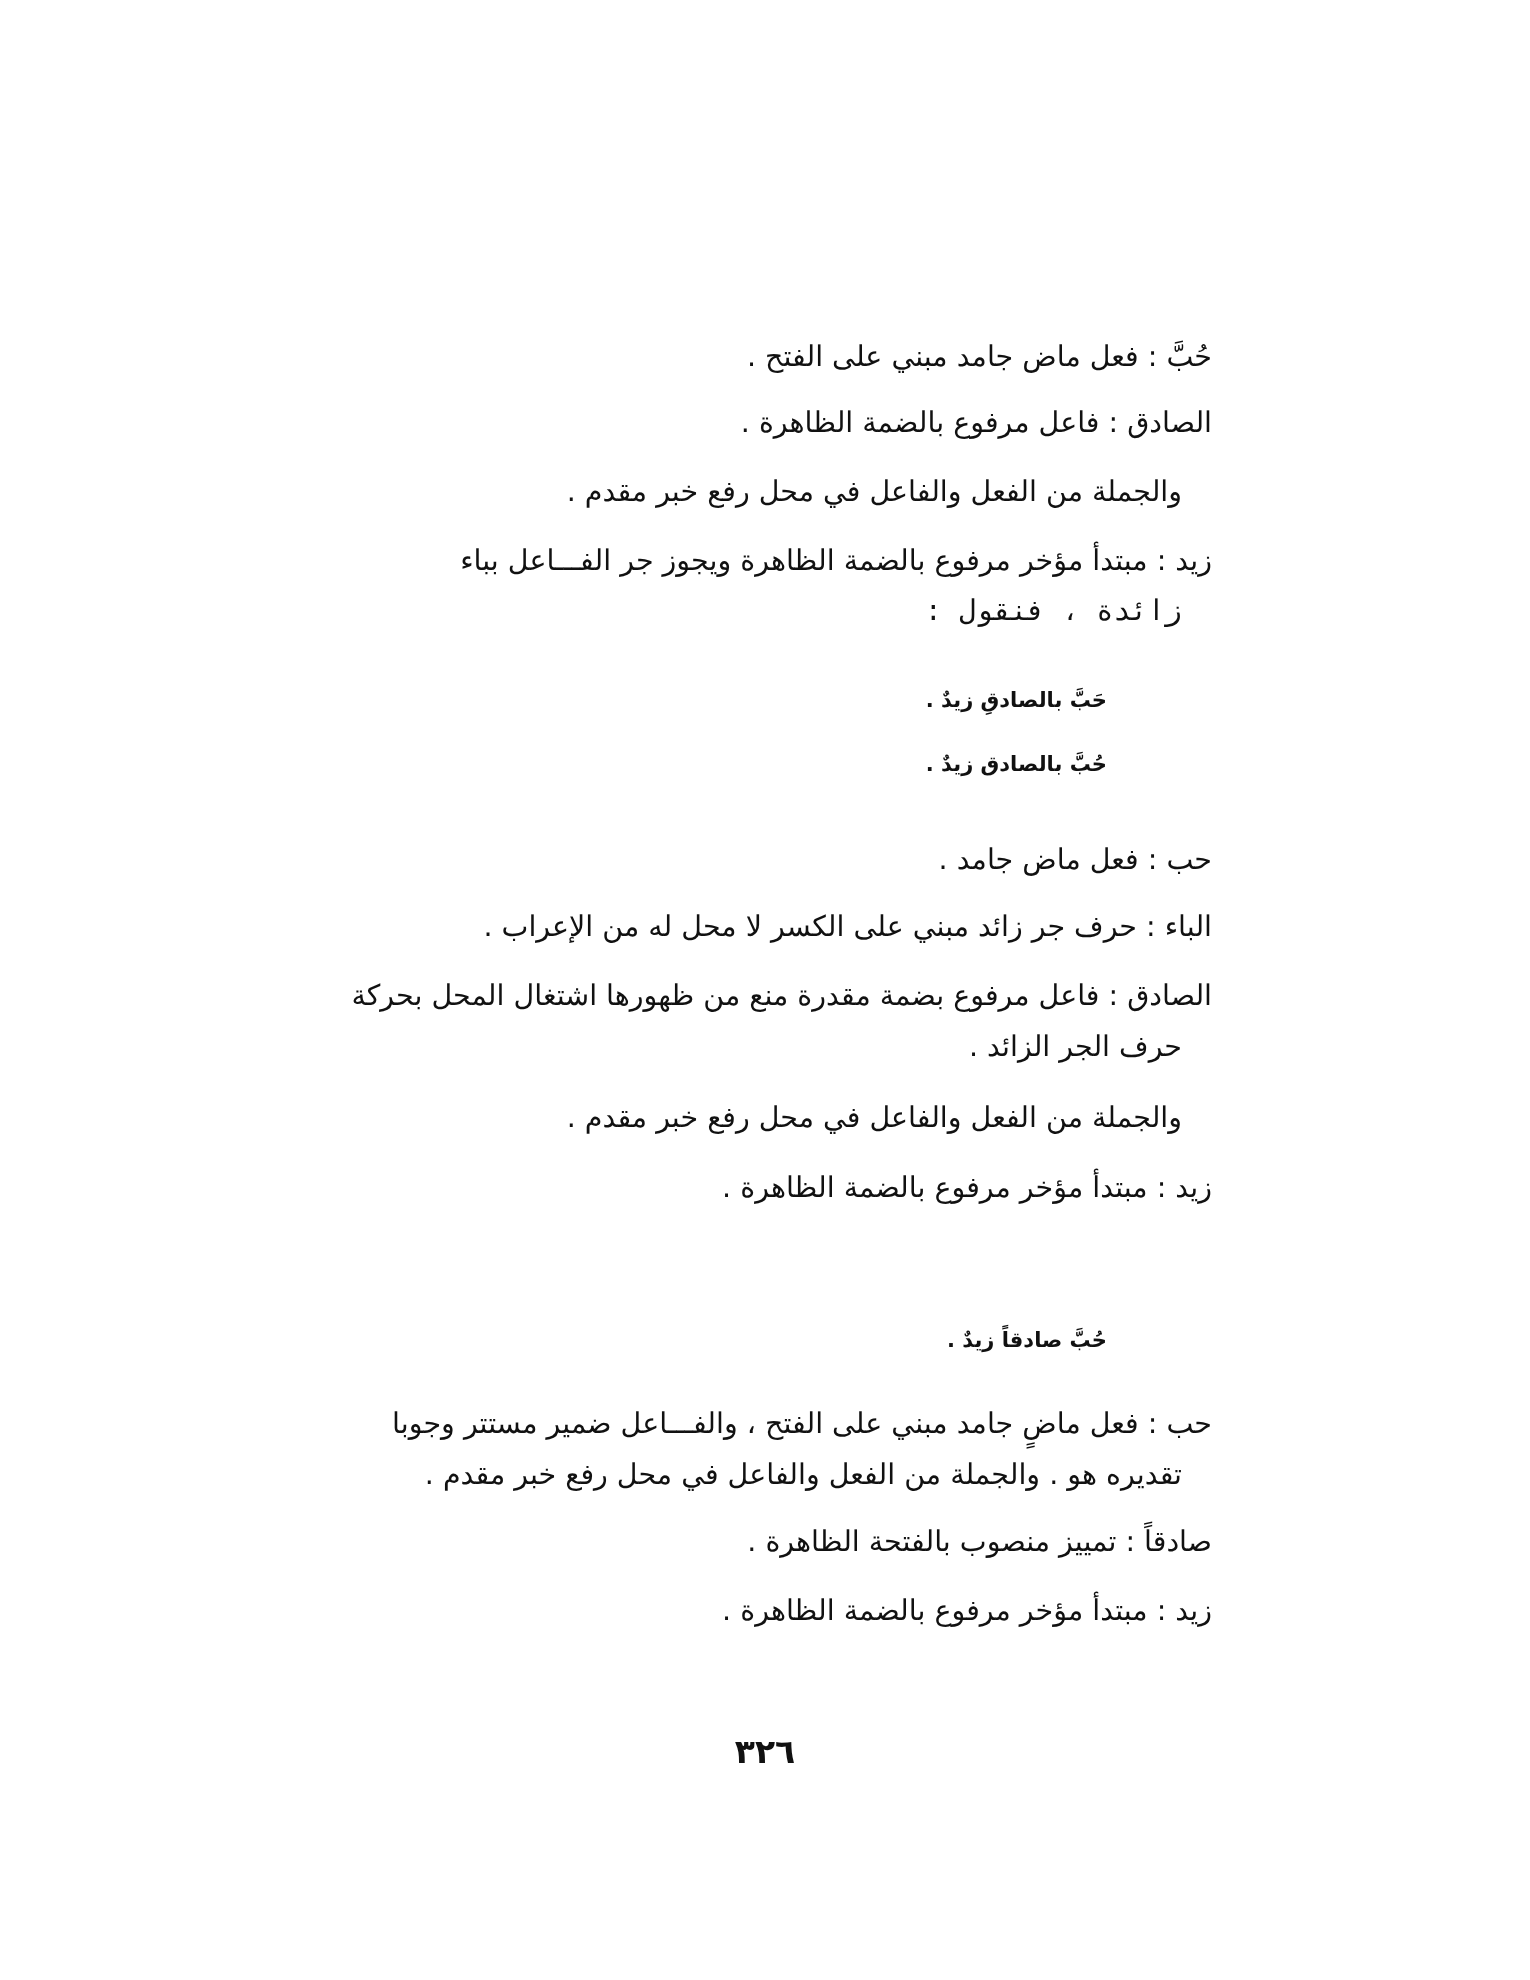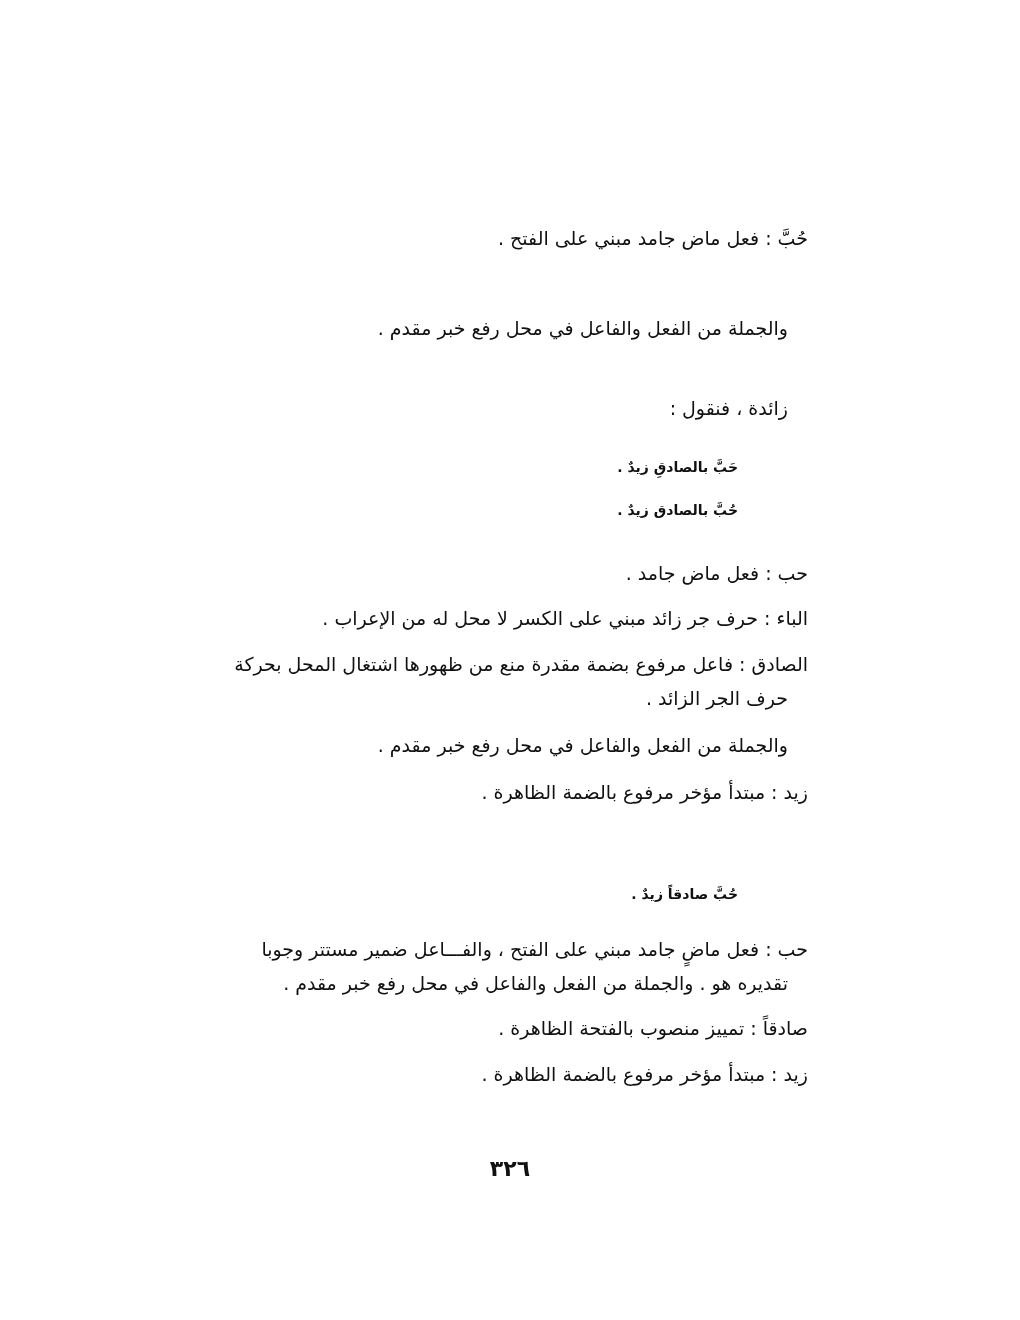--- a/index.html
+++ b/index.html
@@ -8,22 +8,24 @@
   .page { position:absolute; left:0; top:0; width:1020px; height:1000px; }
   .line { position:absolute; direction:rtl; white-space:nowrap; font-size:19px; line-height:24px; }
   .bold { font-weight:bold; font-size:14px; }
   .pnum { position:absolute; left:0; width:1020px; text-align:center; top:1128px; font-size:22px; font-weight:bold; direction:rtl;margin-top:28px; }
 </style>
 </head>
 <body>
 
 <div class="page">
   <div class="line" style="right:212px; top:226px;">حُبَّ : فعل ماض جامد مبني على الفتح .</div>
+  <div class="line" style="right:212px; top:270px;">الصادق : فاعل مرفوع بالضمة الظاهرة .</div>
   <div class="line" style="right:232px; top:316px;">والجملة من الفعل والفاعل في محل رفع خبر مقدم .</div>
-  <div class="line" style="right:232px; top:396px;">زائدة ، فنقول :</div>
+  <div class="line" style="right:212px; top:362px;">زيد : مبتدأ مؤخر مرفوع بالضمة الظاهرة  ويجوز  جر  الفـــاعل بباء</div>
+  <div class="line" style="right:232px; top:396px;font-family:Liberation Mono, monospace;">زائدة ، فنقول :</div>
   <div class="line bold" style="right:282px; top:455px;">حَبَّ بالصادقِ زيدٌ .</div>
   <div class="line bold" style="right:282px; top:498px;">حُبَّ بالصادق زيدٌ .</div>
   <div class="line" style="right:212px; top:561px;">حب : فعل ماض جامد .</div>
   <div class="line" style="right:212px; top:652px;">الصادق : فاعل مرفوع بضمة مقدرة منع من ظهورها اشتغال المحل بحركة</div>
   <div class="line" style="right:212px; top:606px;">الباء : حرف جر زائد مبني على الكسر لا محل له من الإعراب .</div>
   <div class="line" style="right:232px; top:686px;">حرف الجر الزائد .</div>
   <div class="line" style="right:232px; top:733px;">والجملة من الفعل والفاعل في محل رفع خبر مقدم .</div>
   <div class="line" style="right:212px; top:780px;">زيد : مبتدأ مؤخر مرفوع بالضمة الظاهرة .</div>
   <div class="line bold" style="right:282px; top:882px;">حُبَّ صادقاً زيدٌ .</div>
   <div class="line" style="right:212px; top:937px;">حب : فعل ماضٍ جامد مبني على الفتح ، والفـــاعل ضمير مستتر وجوبا</div>

